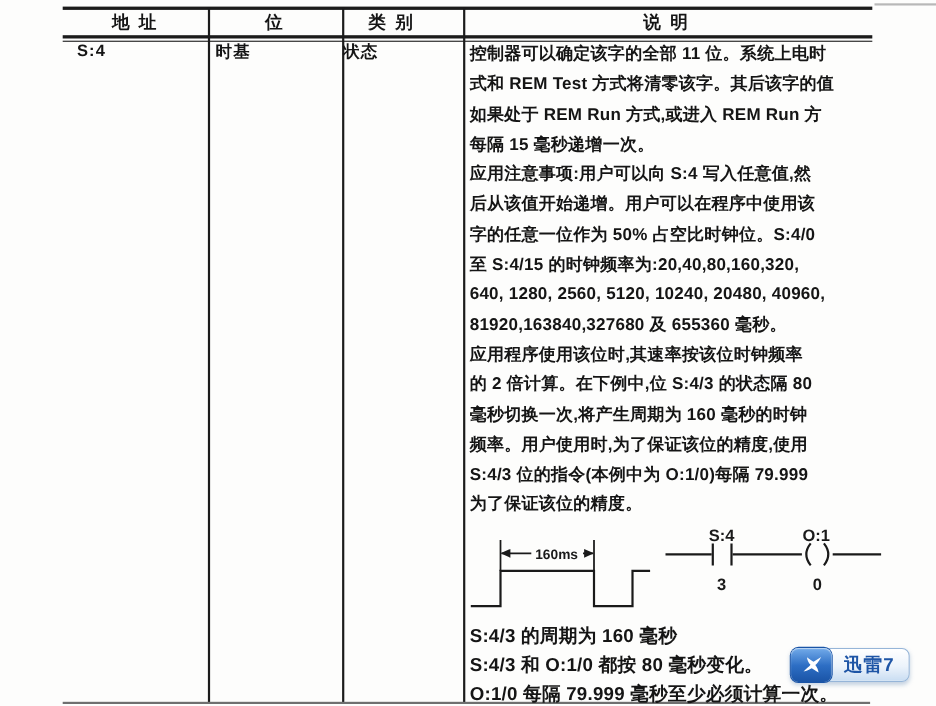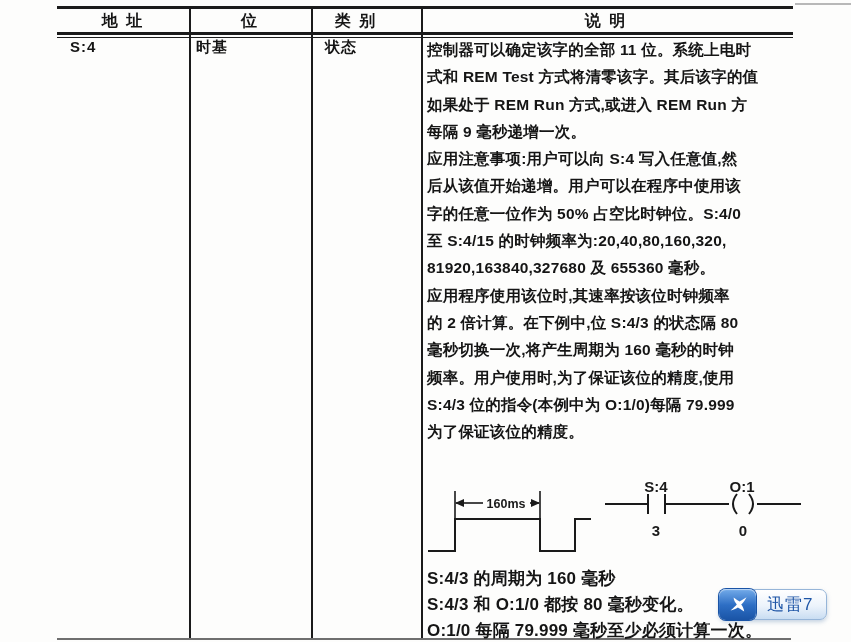--- a/index.html
+++ b/index.html
@@ -43,21 +43,21 @@
     box-shadow:0 2px 4px rgba(110,145,185,.4);
   }
   .badge-icon{
     width:37px;margin:-1px 0 -1px -1px;border-radius:7px;
     background:linear-gradient(#74acea,#2d6ec4 52%,#1a54a6);
     box-shadow:inset 0 1px 1px rgba(255,255,255,.55), 0 0 0 1px #1a54a6;
     display:flex;align-items:center;justify-content:center;
   }
   .badge-text{
     display:flex;align-items:center;padding:0 13px 0 11px;
-    font-size:17px;font-weight:normal;color:#1e55a6;letter-spacing:1px;
+    font-size:17px;font-weight:bold;color:#1e55a6;letter-spacing:1px;
   }
 </style>
 </head>
 <body>
 
 <div class="hline" style="left:57px;top:6px;width:736px;height:3px;"></div>
 <div class="artifact" style="left:795px;top:3px;width:56px;height:2px;opacity:.6;"></div>
 <div class="hline" style="left:57px;top:32px;width:736px;height:2.5px;"></div>
 <div class="hline" style="left:57px;top:36.5px;width:736px;height:1.2px;"></div>
 <div class="vline" style="left:189px;top:7px;height:632px;"></div>
@@ -65,31 +65,32 @@
 <div class="vline" style="left:421px;top:7px;height:632px;"></div>
 <div class="hline" style="left:57px;top:638px;width:734px;height:1.5px;background:#6f6f6f;"></div>
 
 <div class="hdr" style="left:57px;width:132px;">地 址</div>
 <div class="hdr" style="left:189px;width:122px;">位</div>
 <div class="hdr" style="left:311px;width:90px;">类 别</div>
 <div class="hdr" style="left:421px;width:370px;">说 明</div>
 
 <div class="cell" style="left:70px;">S:4</div>
 <div class="cell" style="left:196px;">时基</div>
-<div class="cell" style="left:325px;">状态</div>
+<div class="cell" style="left:312px;">状态</div>
 
 <div class="desc">
   <div class="ln">控制器可以确定该字的全部 11 位。系统上电时</div>
   <div class="ln">式和 REM Test 方式将清零该字。其后该字的值</div>
   <div class="ln">如果处于 REM Run 方式,或进入 REM Run 方</div>
-  <div class="ln">每隔 9 毫秒递增一次。</div>
+  <div class="ln">每隔 15 毫秒递增一次。</div>
   <div class="ln">应用注意事项:用户可以向 S:4 写入任意值,然</div>
   <div class="ln">后从该值开始递增。用户可以在程序中使用该</div>
   <div class="ln">字的任意一位作为 50% 占空比时钟位。S:4/0</div>
   <div class="ln">至 S:4/15 的时钟频率为:20,40,80,160,320,</div>
+  <div class="ln">640, 1280, 2560, 5120, 10240, 20480, 40960,</div>
   <div class="ln">81920,163840,327680 及 655360 毫秒。</div>
   <div class="ln">应用程序使用该位时,其速率按该位时钟频率</div>
   <div class="ln">的 2 倍计算。在下例中,位 S:4/3 的状态隔 80</div>
   <div class="ln">毫秒切换一次,将产生周期为 160 毫秒的时钟</div>
   <div class="ln">频率。用户使用时,为了保证该位的精度,使用</div>
   <div class="ln">S:4/3 位的指令(本例中为 O:1/0)每隔 79.999</div>
   <div class="ln">为了保证该位的精度。</div>
 </div>
 
 <div class="diagram">

